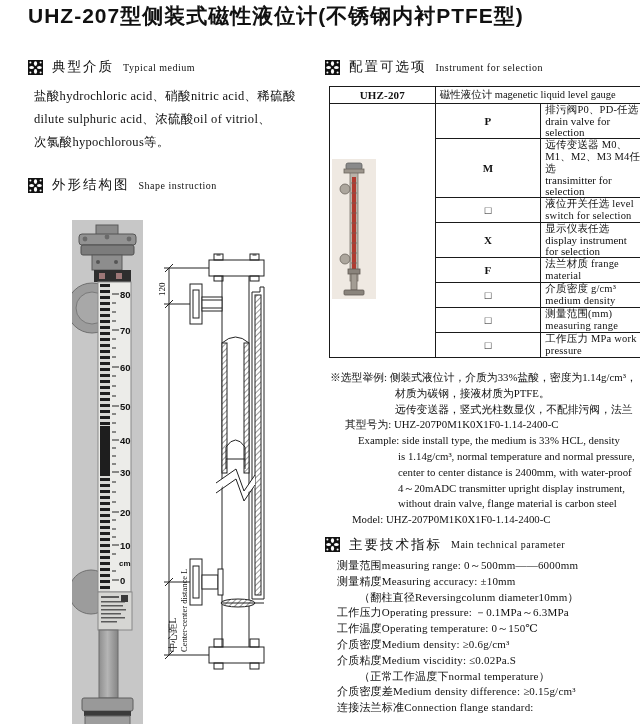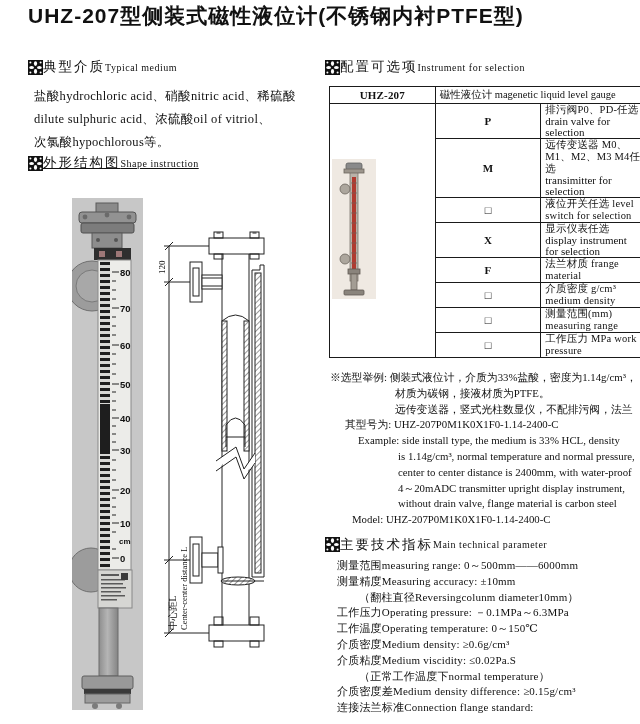--- a/index.html
+++ b/index.html
@@ -5,30 +5,30 @@
   html,body{margin:0;padding:0;background:#ffffff;}
   .page{position:relative;width:640px;height:724px;background:#fff;overflow:hidden;
         font-family:"Liberation Serif","DejaVu Serif",serif;color:#111;}
   
   .hdr{position:absolute;left:28px;top:2px;width:600px;}
   .title-cn{font-family:"Liberation Sans","DejaVu Sans",sans-serif;font-weight:bold;
             font-size:21px;letter-spacing:1px;white-space:nowrap;}
   .title-en{font-family:"Liberation Sans","DejaVu Sans",sans-serif;font-weight:bold;
             font-size:11.5px;letter-spacing:.2px;margin-top:3px;white-space:nowrap;}
   
-  .sec-head{display:flex;align-items:center;height:18px;}
+  .sec-head{display:flex;align-items:center;gap:9px;height:18px;}
   .stamp{width:15px;height:15px;flex:0 0 15px;}
   .h-cn{font-size:13.5px;letter-spacing:2px;font-weight:500;}
   .h-en{font-size:10px;letter-spacing:.5px;}
   
   .col-left{position:absolute;left:28px;top:58px;width:292px;}
   .col-right{position:absolute;left:325px;top:58px;width:313px;}
   
   .medium-text{margin:9px 0 0 6px;font-size:12.5px;line-height:23px;letter-spacing:.3px;}
-  .shape-head{text-decoration:underline;}
+  .shape-head{margin-top:22px;}
   .figures{position:relative;height:520px;}
   .photo-wrap{position:absolute;left:44px;top:26px;}
   .draw-wrap{position:absolute;left:124px;top:53px;}
   
   .sel-table{border-collapse:collapse;margin:10px 0 0 4px;width:318px;table-layout:fixed;}
   .sel-table td{border:1px solid #1a1a1a;padding:0 4px;vertical-align:middle;}
   .sel-table .c-img{width:50px;padding:2px;}
   .sel-table .c-code{width:26px;text-align:center;font-size:11px;font-weight:bold;}
   .sel-table .c-model{font-weight:bold;font-size:11px;text-align:center;letter-spacing:.2px;}
   .sel-table .c-desc{font-size:10.5px;}

